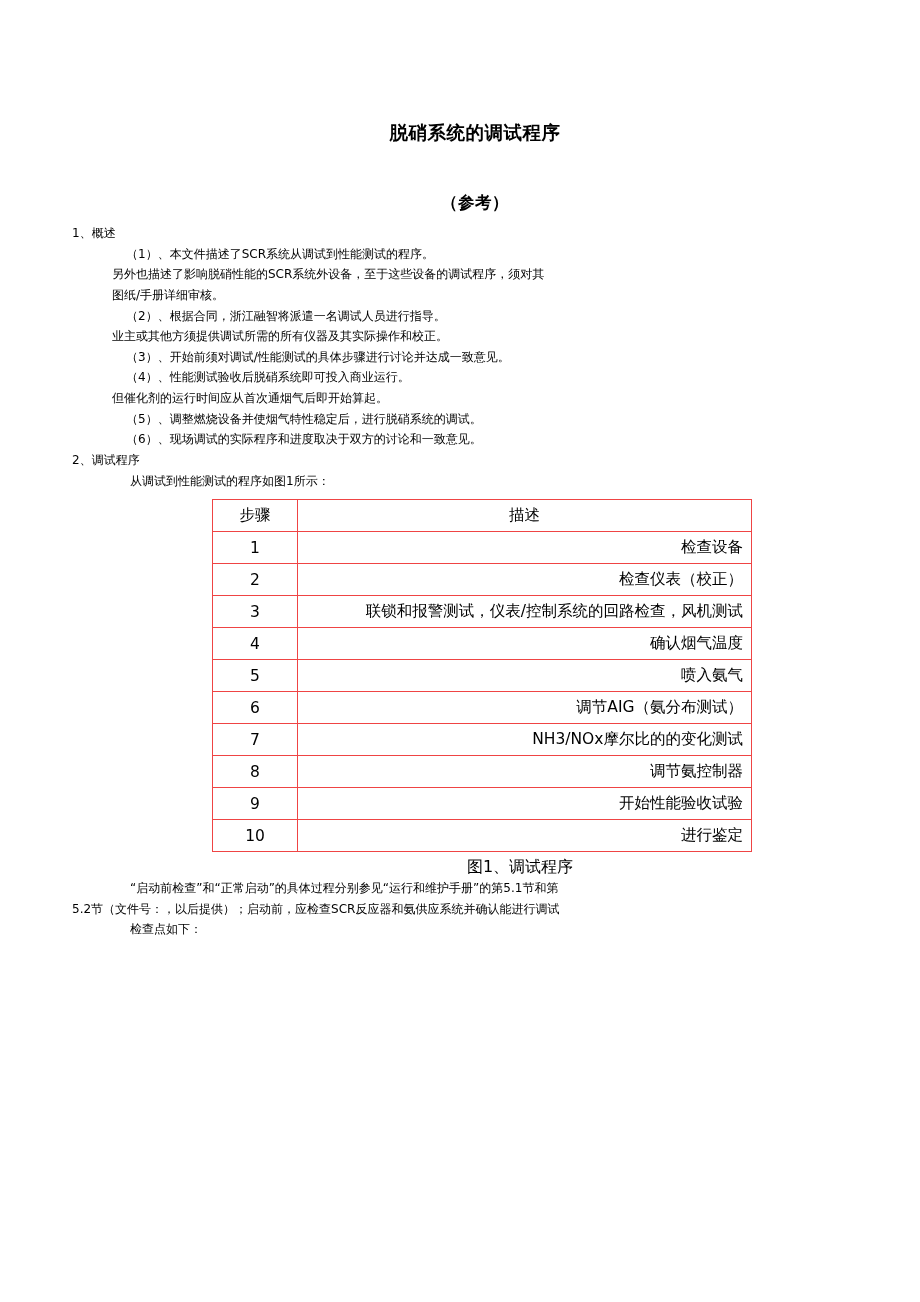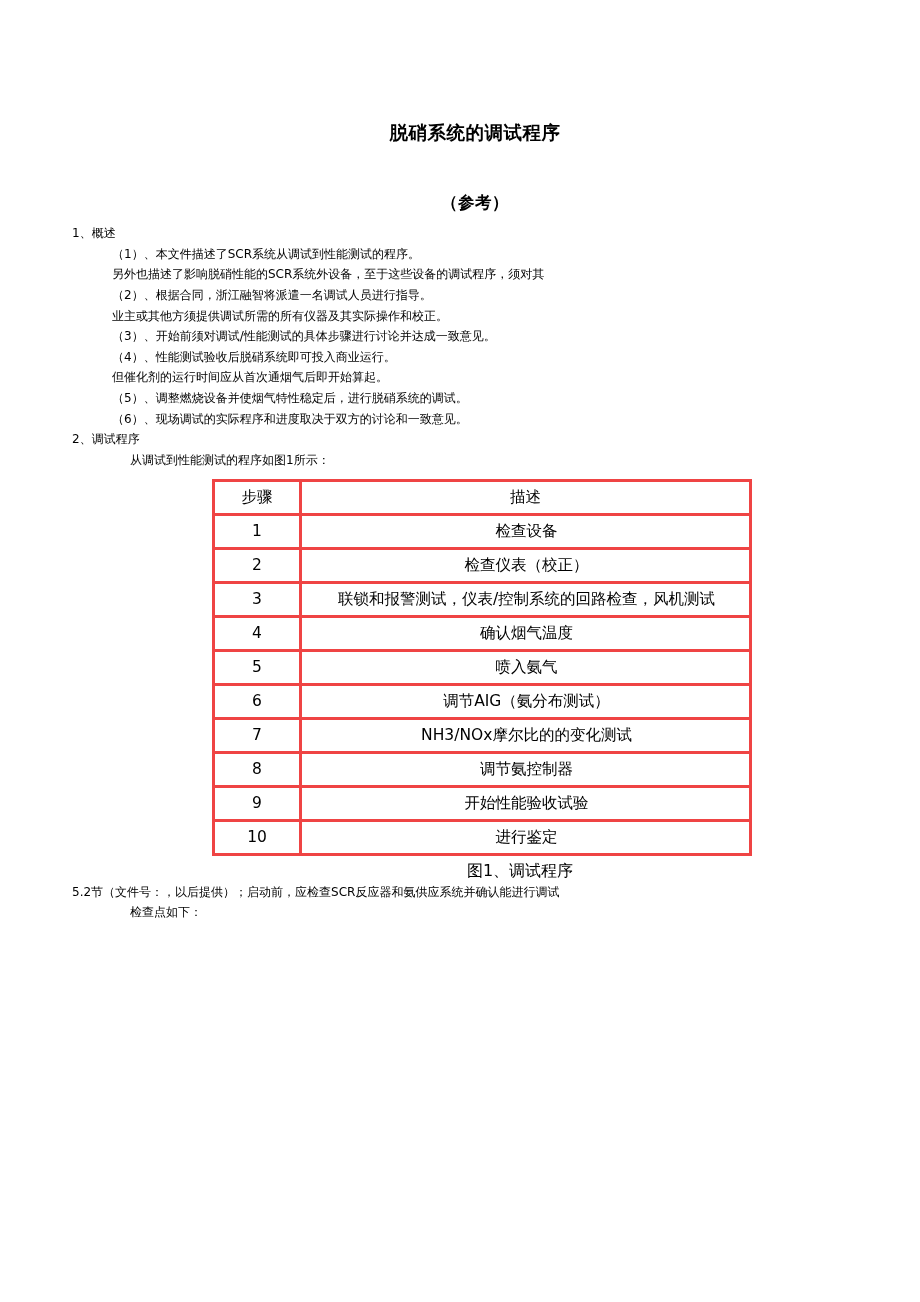--- a/index.html
+++ b/index.html
@@ -40,46 +40,46 @@
   .body-text {
     font-size: 12px;
     line-height: 1.72;
     margin: 0;
     white-space: pre-wrap;
   }
   .sec {
     margin-top: 9px;
   }
   .lvl0 { margin-left: 0px; }
-  .lvl1 { margin-left: 40px; }
+  .lvl1 { margin-left: 54px; }
   .lvl2 { margin-left: 40px; }
   .lvl1b { margin-left: 58px; }
   table.proc {
     border-collapse: collapse;
     margin: 8px 0 0 140px;
     width: 540px;
     table-layout: fixed;
   }
   table.proc th, table.proc td {
-    border: 3px solid #ef4444;
+    border: 1px solid #ef4444;
     font-size: 15.5px;
     font-weight: normal;
     height: 31px;
     padding: 0 8px;
     vertical-align: middle;
   }
   table.proc th.c-step, table.proc td.c-step {
     width: 68px;
     text-align: center;
   }
   table.proc th.c-desc {
     text-align: center;
   }
   table.proc td.c-desc {
-    text-align: center;
+    text-align: right;
     padding-left: 10px;
   }
   .fig-caption {
     text-align: center;
     font-size: 16px;
     margin: 5px 0 0 90px;
   }
 </style>
 </head>
 <body>
@@ -87,20 +87,21 @@
 <div class="page">
 
   <div class="doc-title">脱硝系统的调试程序</div>
 
   <div class="doc-subtitle">（参考）</div>
 
   <div class="body-text lvl0 sec">1、概述</div>
 
   <div class="body-text lvl1">（1）、本文件描述了SCR系统从调试到性能测试的程序。</div>
   <div class="body-text lvl2">另外也描述了影响脱硝性能的SCR系统外设备，至于这些设备的调试程序，须对其</div>
+  <div class="body-text lvl2">图纸/手册详细审核。</div>
   <div class="body-text lvl1">（2）、根据合同，浙江融智将派遣一名调试人员进行指导。</div>
   <div class="body-text lvl2">业主或其他方须提供调试所需的所有仪器及其实际操作和校正。</div>
   <div class="body-text lvl1">（3）、开始前须对调试/性能测试的具体步骤进行讨论并达成一致意见。</div>
   <div class="body-text lvl1">（4）、性能测试验收后脱硝系统即可投入商业运行。</div>
   <div class="body-text lvl2">但催化剂的运行时间应从首次通烟气后即开始算起。</div>
   <div class="body-text lvl1">（5）、调整燃烧设备并使烟气特性稳定后，进行脱硝系统的调试。</div>
   <div class="body-text lvl1">（6）、现场调试的实际程序和进度取决于双方的讨论和一致意见。</div>
 
   <div class="body-text lvl0">2、调试程序</div>
   <div class="body-text lvl1b">从调试到性能测试的程序如图1所示：</div>
@@ -151,16 +152,17 @@
       </tr>
       <tr>
         <td class="c-step">10</td>
         <td class="c-desc">进行鉴定</td>
       </tr>
     </tbody>
   </table>
 
   <div class="fig-caption">图1、调试程序</div>
 
+  <div class="body-text lvl1b">“启动前检查”和“正常启动”的具体过程分别参见“运行和维护手册”的第5.1节和第</div>
   <div class="body-text lvl0">5.2节（文件号：，以后提供）；启动前，应检查SCR反应器和氨供应系统并确认能进行调试</div>
   <div class="body-text lvl1b">检查点如下：</div>
 
 </div>
 
 </body></html>

